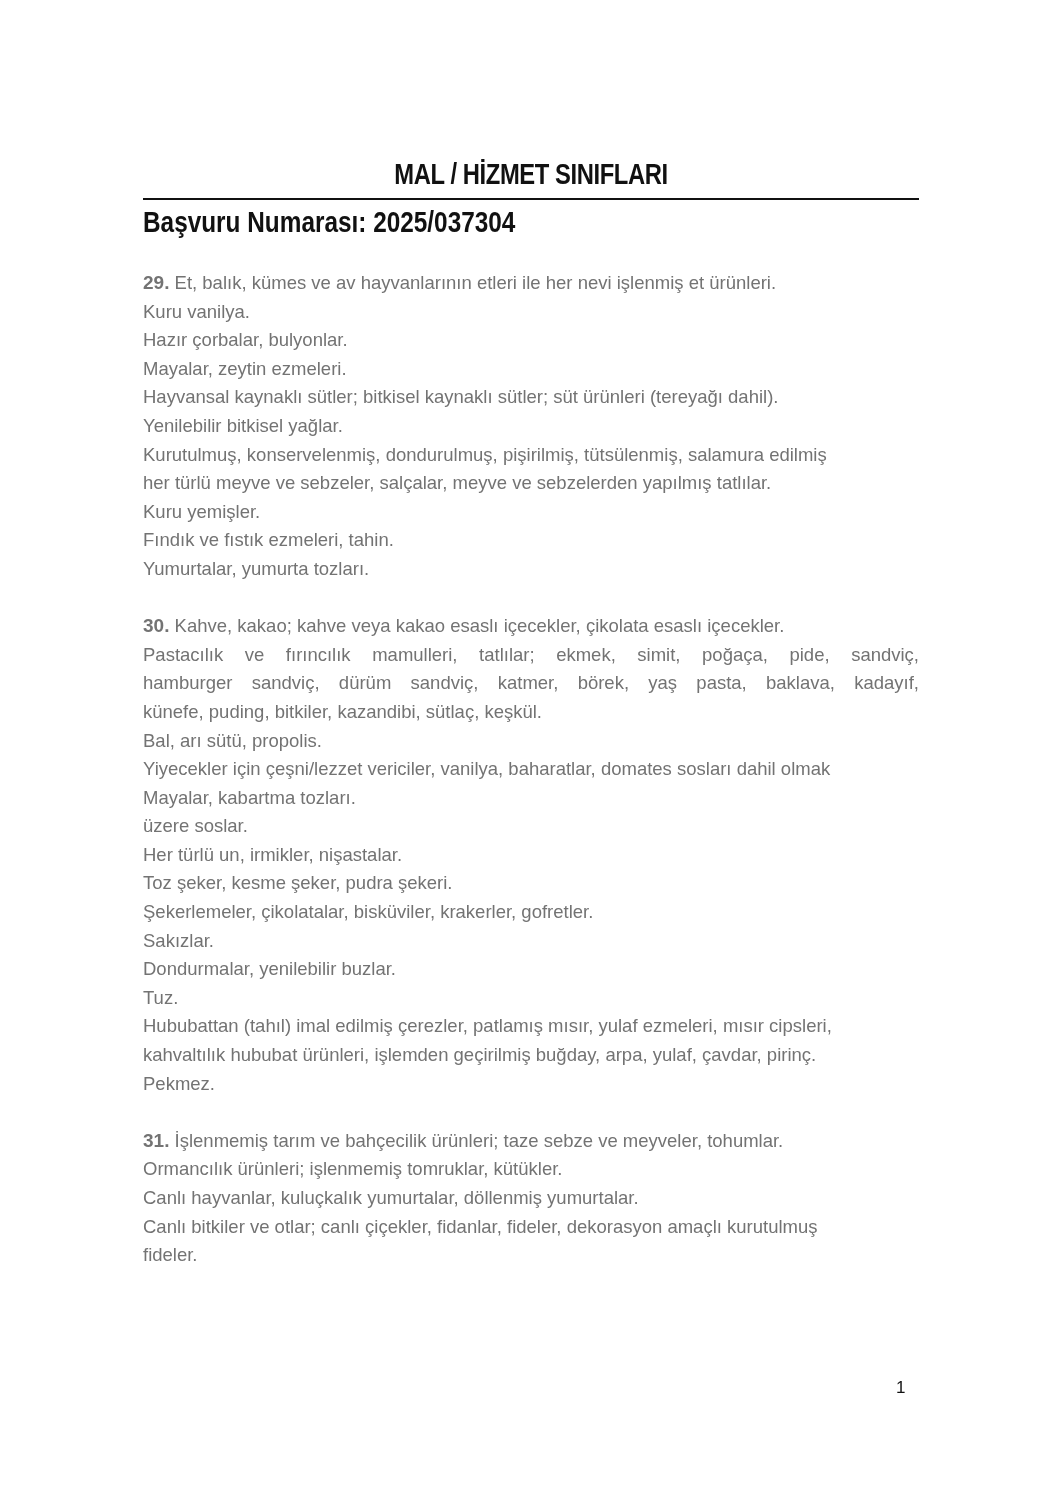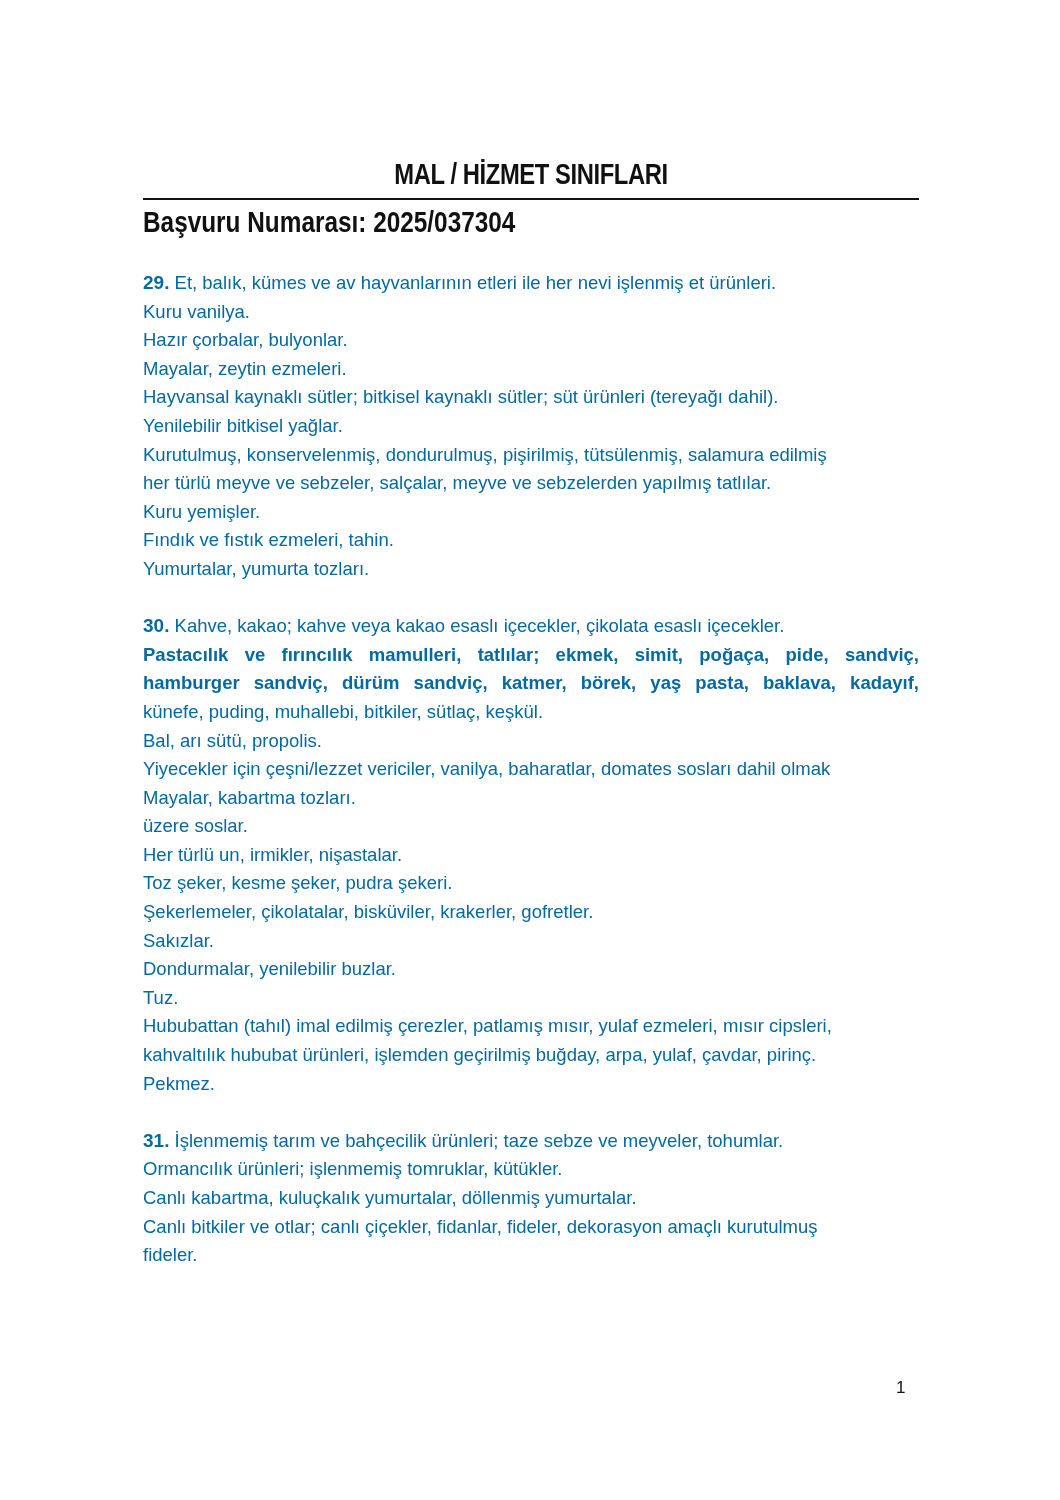--- a/index.html
+++ b/index.html
@@ -11,25 +11,25 @@
       letter-spacing: -0.5px; transform: scaleX(0.82); transform-origin: center; color: #111;
     }
     .rule { position: absolute; top: 198px; left: 0; width: 776px; height: 2px; background: #111; }
     .appno {
       position: absolute; top: 206px; left: 0; white-space: nowrap;
       font-family: "Liberation Sans", sans-serif; font-weight: bold; font-size: 29px;
       transform: scaleX(0.84); transform-origin: left center; color: #111;
     }
     .body {
       position: absolute; top: 269px; left: 0; width: 776px;
-      font-family: "Liberation Sans", sans-serif; font-size: 18.5px; line-height: 28.6px; color: #0369a1;
+      font-family: "Liberation Sans", sans-serif; font-size: 18.5px; line-height: 28.6px; color: #737373;
     }
     .cls { margin-bottom: 28.6px; }
     .line { display: block; white-space: nowrap; }
-    .line.just { text-align: justify; text-align-last: justify; white-space: normal; font-weight: bold; }
+    .line.just { text-align: justify; text-align-last: justify; white-space: normal; }
     .num { font-weight: bold; font-size: 19px; }
     .pageno {
       position: absolute; top: 1378px; left: 896px;
       font-family: "Liberation Sans", sans-serif; font-size: 17px; color: #111;
     }
   </style>
 </head>
 <body>
 
 <div class="page">
@@ -50,39 +50,39 @@
       <span class="line">her türlü meyve ve sebzeler, salçalar, meyve ve sebzelerden yapılmış tatlılar.</span>
       <span class="line">Kuru yemişler.</span>
       <span class="line">Fındık ve fıstık ezmeleri, tahin.</span>
       <span class="line">Yumurtalar, yumurta tozları.</span>
     </div>
 
     <div class="cls">
       <span class="line"><span class="num">30.</span><span> Kahve, kakao; kahve veya kakao esaslı içecekler, çikolata esaslı içecekler.</span></span>
       <span class="line just">Pastacılık ve fırıncılık mamulleri, tatlılar; ekmek, simit, poğaça, pide, sandviç,</span>
       <span class="line just">hamburger sandviç, dürüm sandviç, katmer, börek, yaş pasta, baklava, kadayıf,</span>
-      <span class="line">künefe, puding, muhallebi, bitkiler, sütlaç, keşkül.</span>
+      <span class="line">künefe, puding, bitkiler, kazandibi, sütlaç, keşkül.</span>
       <span class="line">Bal, arı sütü, propolis.</span>
       <span class="line">Yiyecekler için çeşni/lezzet vericiler, vanilya, baharatlar, domates sosları dahil olmak</span>
       <span class="line">Mayalar, kabartma tozları.</span>
       <span class="line">üzere soslar.</span>
       <span class="line">Her türlü un, irmikler, nişastalar.</span>
       <span class="line">Toz şeker, kesme şeker, pudra şekeri.</span>
       <span class="line">Şekerlemeler, çikolatalar, bisküviler, krakerler, gofretler.</span>
       <span class="line">Sakızlar.</span>
       <span class="line">Dondurmalar, yenilebilir buzlar.</span>
       <span class="line">Tuz.</span>
       <span class="line">Hububattan (tahıl) imal edilmiş çerezler, patlamış mısır, yulaf ezmeleri, mısır cipsleri,</span>
       <span class="line">kahvaltılık hububat ürünleri, işlemden geçirilmiş buğday, arpa, yulaf, çavdar, pirinç.</span>
       <span class="line">Pekmez.</span>
     </div>
 
     <div class="cls">
       <span class="line"><span class="num">31.</span><span> İşlenmemiş tarım ve bahçecilik ürünleri; taze sebze ve meyveler, tohumlar.</span></span>
       <span class="line">Ormancılık ürünleri; işlenmemiş tomruklar, kütükler.</span>
-      <span class="line">Canlı kabartma, kuluçkalık yumurtalar, döllenmiş yumurtalar.</span>
+      <span class="line">Canlı hayvanlar, kuluçkalık yumurtalar, döllenmiş yumurtalar.</span>
       <span class="line">Canlı bitkiler ve otlar; canlı çiçekler, fidanlar, fideler, dekorasyon amaçlı kurutulmuş</span>
       <span class="line">fideler.</span>
     </div>
   </div>
 </div>
 
 <div class="pageno">1</div>
 
 </body></html>

